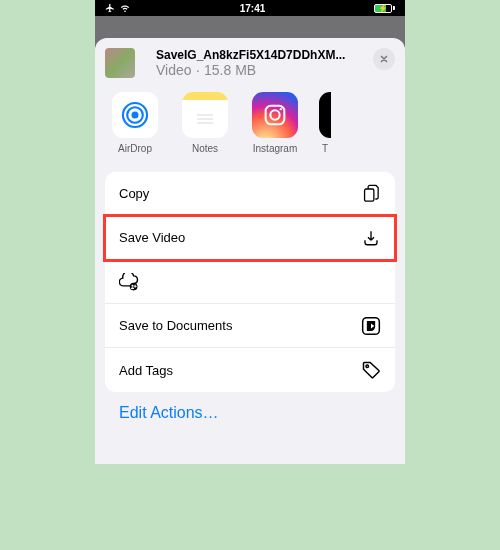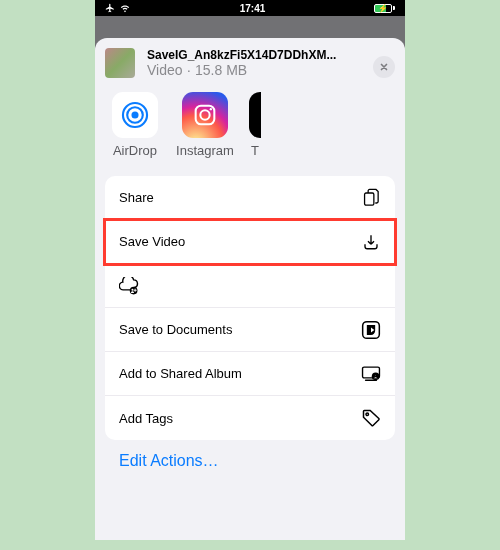--- a/index.html
+++ b/index.html
@@ -1,36 +1,36 @@
 <!DOCTYPE html>
 <html><head>
 <meta charset="utf-8">
 <style>
   * { box-sizing: border-box; margin: 0; padding: 0; font-family: -apple-system, BlinkMacSystemFont, "Segoe UI", Helvetica, Arial, sans-serif; }
   body { background: #c2e0c2; width: 500px; height: 550px; overflow: hidden; }
-  .phone { position: absolute; left: 95px; top: 0; width: 310px; height: 540px; background: #15803d; }
+  .phone { position: absolute; left: 95px; top: 0; width: 310px; height: 464px; background: #15803d; }
   .status-bar { height: 16px; background: #000; color: #fff; display: flex; align-items: center; justify-content: space-between; padding: 0 10px; font-size: 10px; font-weight: 600; }
   .status-left { display: flex; gap: 4px; align-items: center; }
   .status-right { display: flex; align-items: center; gap: 2px; }
   .battery { display: inline-flex; align-items: center; }
   .battery-body { width: 18px; height: 9px; border: 1px solid #fff; border-radius: 2px; position: relative; background: linear-gradient(to right, #34c759 70%, transparent 70%); }
   .battery-tip { width: 2px; height: 4px; background: #fff; margin-left: 1px; border-radius: 0 1px 1px 0; }
   .battery-bolt { position: absolute; left: 50%; top: 50%; transform: translate(-50%, -50%); color: #fff; font-size: 8px; }
   .sheet-bg { position: absolute; top: 16px; left: 0; right: 0; bottom: 0; background: #717174; }
   .sheet { position: absolute; left: 0; right: 0; top: 22px; bottom: 0; background: #f2f2f6; border-top-left-radius: 12px; border-top-right-radius: 12px; padding: 10px 10px 0 10px; }
-  .file-row { display: flex; align-items: flex-end; gap: 12px; margin-bottom: 14px; }
+  .file-row { display: flex; align-items: flex-start; gap: 21px; margin-bottom: 14px; }
   .thumb { width: 30px; height: 30px; border-radius: 4px; background: linear-gradient(135deg, #b88, #8a6, #aa9); flex: none; }
   .file-text { flex: 1; overflow: hidden; }
   .file-name { font-size: 12px; font-weight: 600; color: #000; white-space: nowrap; overflow: hidden; text-overflow: ellipsis; }
   .file-meta { font-size: 14px; color: #8a8a8e; }
   .close-btn { width: 22px; height: 22px; border-radius: 50%; background: #e4e4e9; display: flex; align-items: center; justify-content: center; flex: none; cursor: pointer; }
   .share-row { display: flex; gap: 18px; margin-bottom: 18px; overflow: hidden; padding-left: 4px; }
   .share-app { display: flex; flex-direction: column; align-items: center; width: 52px; flex: none; }
   .app-icon { width: 46px; height: 46px; border-radius: 11px; display: flex; align-items: center; justify-content: center; margin-bottom: 5px; }
-  .app-label { font-size: 13px; color: #5a5a5e; text-align: left; white-space: nowrap; }
+  .app-label { font-size: 10px; color: #5a5a5e; text-align: left; white-space: nowrap; }
   .actions { background: #fff; border-radius: 10px; overflow: visible; }
   .action-row { height: 44px; display: flex; align-items: center; justify-content: space-between; padding: 0 14px; font-size: 13px; color: #000; border-bottom: 1px solid #eceaef; cursor: pointer; position: relative; }
   .action-row:last-of-type { border-bottom: none; }
   .action-row.highlight { outline: 3px solid #ff3b30; outline-offset: -1px; z-index: 2; align-items: center; }
   .action-icon { display: flex; align-items: center; justify-content: center; width: 20px; height: 20px; }
   .edit-row { padding: 12px 14px; font-size: 16px; color: #0a7cff; cursor: pointer; }
   svg { display: block; }
 </style>
 </head>
 <body>
@@ -85,40 +85,52 @@
               <svg width="34" height="34" viewBox="0 0 48 48" fill="none" stroke="#0a7cff" stroke-width="3">
                   <circle cx="24" cy="24" r="5" fill="#0a7cff" stroke="none"></circle>
                   <circle cx="24" cy="24" r="11"></circle>
                   <circle cx="24" cy="24" r="17"></circle>
                 </svg>
             </span>
           </div>
           <div class="app-label">AirDrop</div>
         </div>
         <div class="share-app">
+          <div class="app-icon" style="background:linear-gradient(#ffe066 18%, #fff 18%)">
+            <span>
+              <svg width="28" height="28" viewBox="0 0 28 28">
+                  <line x1="6" y1="14" x2="22" y2="14" stroke="#d9d9d9" stroke-width="1"></line>
+                  <line x1="6" y1="18" x2="22" y2="18" stroke="#d9d9d9" stroke-width="1"></line>
+                  <line x1="6" y1="22" x2="22" y2="22" stroke="#d9d9d9" stroke-width="1"></line>
+                </svg>
+            </span>
+          </div>
+          <div class="app-label">Notes</div>
+        </div>
+        <div class="share-app">
           <div class="app-icon" style="background:radial-gradient(circle at 30% 110%, #fdf497 0%, #fd5949 45%, #d6249f 60%, #285AEB 90%)">
             <span>
               <svg width="28" height="28" viewBox="0 0 48 48" fill="none" stroke="#fff" stroke-width="3.5">
                   <rect x="8" y="8" width="32" height="32" rx="9"></rect>
                   <circle cx="24" cy="24" r="8"></circle>
                   <circle cx="34" cy="14" r="2" fill="#fff" stroke="none"></circle>
                 </svg>
             </span>
           </div>
           <div class="app-label">Instagram</div>
         </div>
         <div class="share-app" style="width:12px">
           <div class="app-icon" style="background:#000;width:12px;border-radius:11px 0 0 11px"></div>
           <div class="app-label">T</div>
         </div>
       </div>
 
       <div class="actions">
         <div class="action-row">
-          <span>Share</span>
+          <span>Copy</span>
           <span class="action-icon">
             <svg width="18" height="20" viewBox="0 0 24 28" fill="none" stroke="#000" stroke-width="1.8">
                 <rect x="3" y="7" width="13" height="17" rx="2"></rect>
                 <path d="M8 7V4a2 2 0 0 1 2-2h9l3 3v14a2 2 0 0 1-2 2h-2"></path>
               </svg>
           </span>
         </div>
         <div class="action-row highlight">
           <span>Save Video</span>
           <span class="action-icon">
@@ -142,32 +154,20 @@
         <div class="action-row">
           <span>Save to Documents</span>
           <span class="action-icon">
             <svg width="20" height="20" viewBox="0 0 24 24">
                 <rect x="2" y="2" width="20" height="20" rx="5" fill="none" stroke="#000" stroke-width="1.8"></rect>
                 <path d="M7 6v12h5a5 5 0 0 0 5-5V6H7zm5 9V9l4 3-4 3z" fill="#000"></path>
               </svg>
           </span>
         </div>
         <div class="action-row">
-          <span>Add to Shared Album</span>
-          <span class="action-icon">
-            <svg width="20" height="18" viewBox="0 0 26 22" fill="none" stroke="#000" stroke-width="1.8">
-                <rect x="2" y="2" width="22" height="14" rx="2"></rect>
-                <rect x="5" y="18" width="16" height="2" rx="1" fill="#000" stroke="none"></rect>
-                <circle cx="19" cy="14" r="5" fill="#000" stroke="none"></circle>
-                <circle cx="19" cy="12.5" r="1.3" fill="#fff"></circle>
-                <path d="M16.5 16.5c0-1.3 1.2-2.2 2.5-2.2s2.5.9 2.5 2.2" fill="#fff"></path>
-              </svg>
-          </span>
-        </div>
-        <div class="action-row">
           <span>Add Tags</span>
           <span class="action-icon">
             <svg width="20" height="20" viewBox="0 0 24 24" fill="none" stroke="#000" stroke-width="1.8">
                 <path d="M11 3H4a1 1 0 0 0-1 1v7l10 10a1 1 0 0 0 1.4 0l7-7a1 1 0 0 0 0-1.4L11 3z"></path>
                 <circle cx="7.5" cy="7.5" r="1.5"></circle>
               </svg>
           </span>
         </div>
       </div>
 

